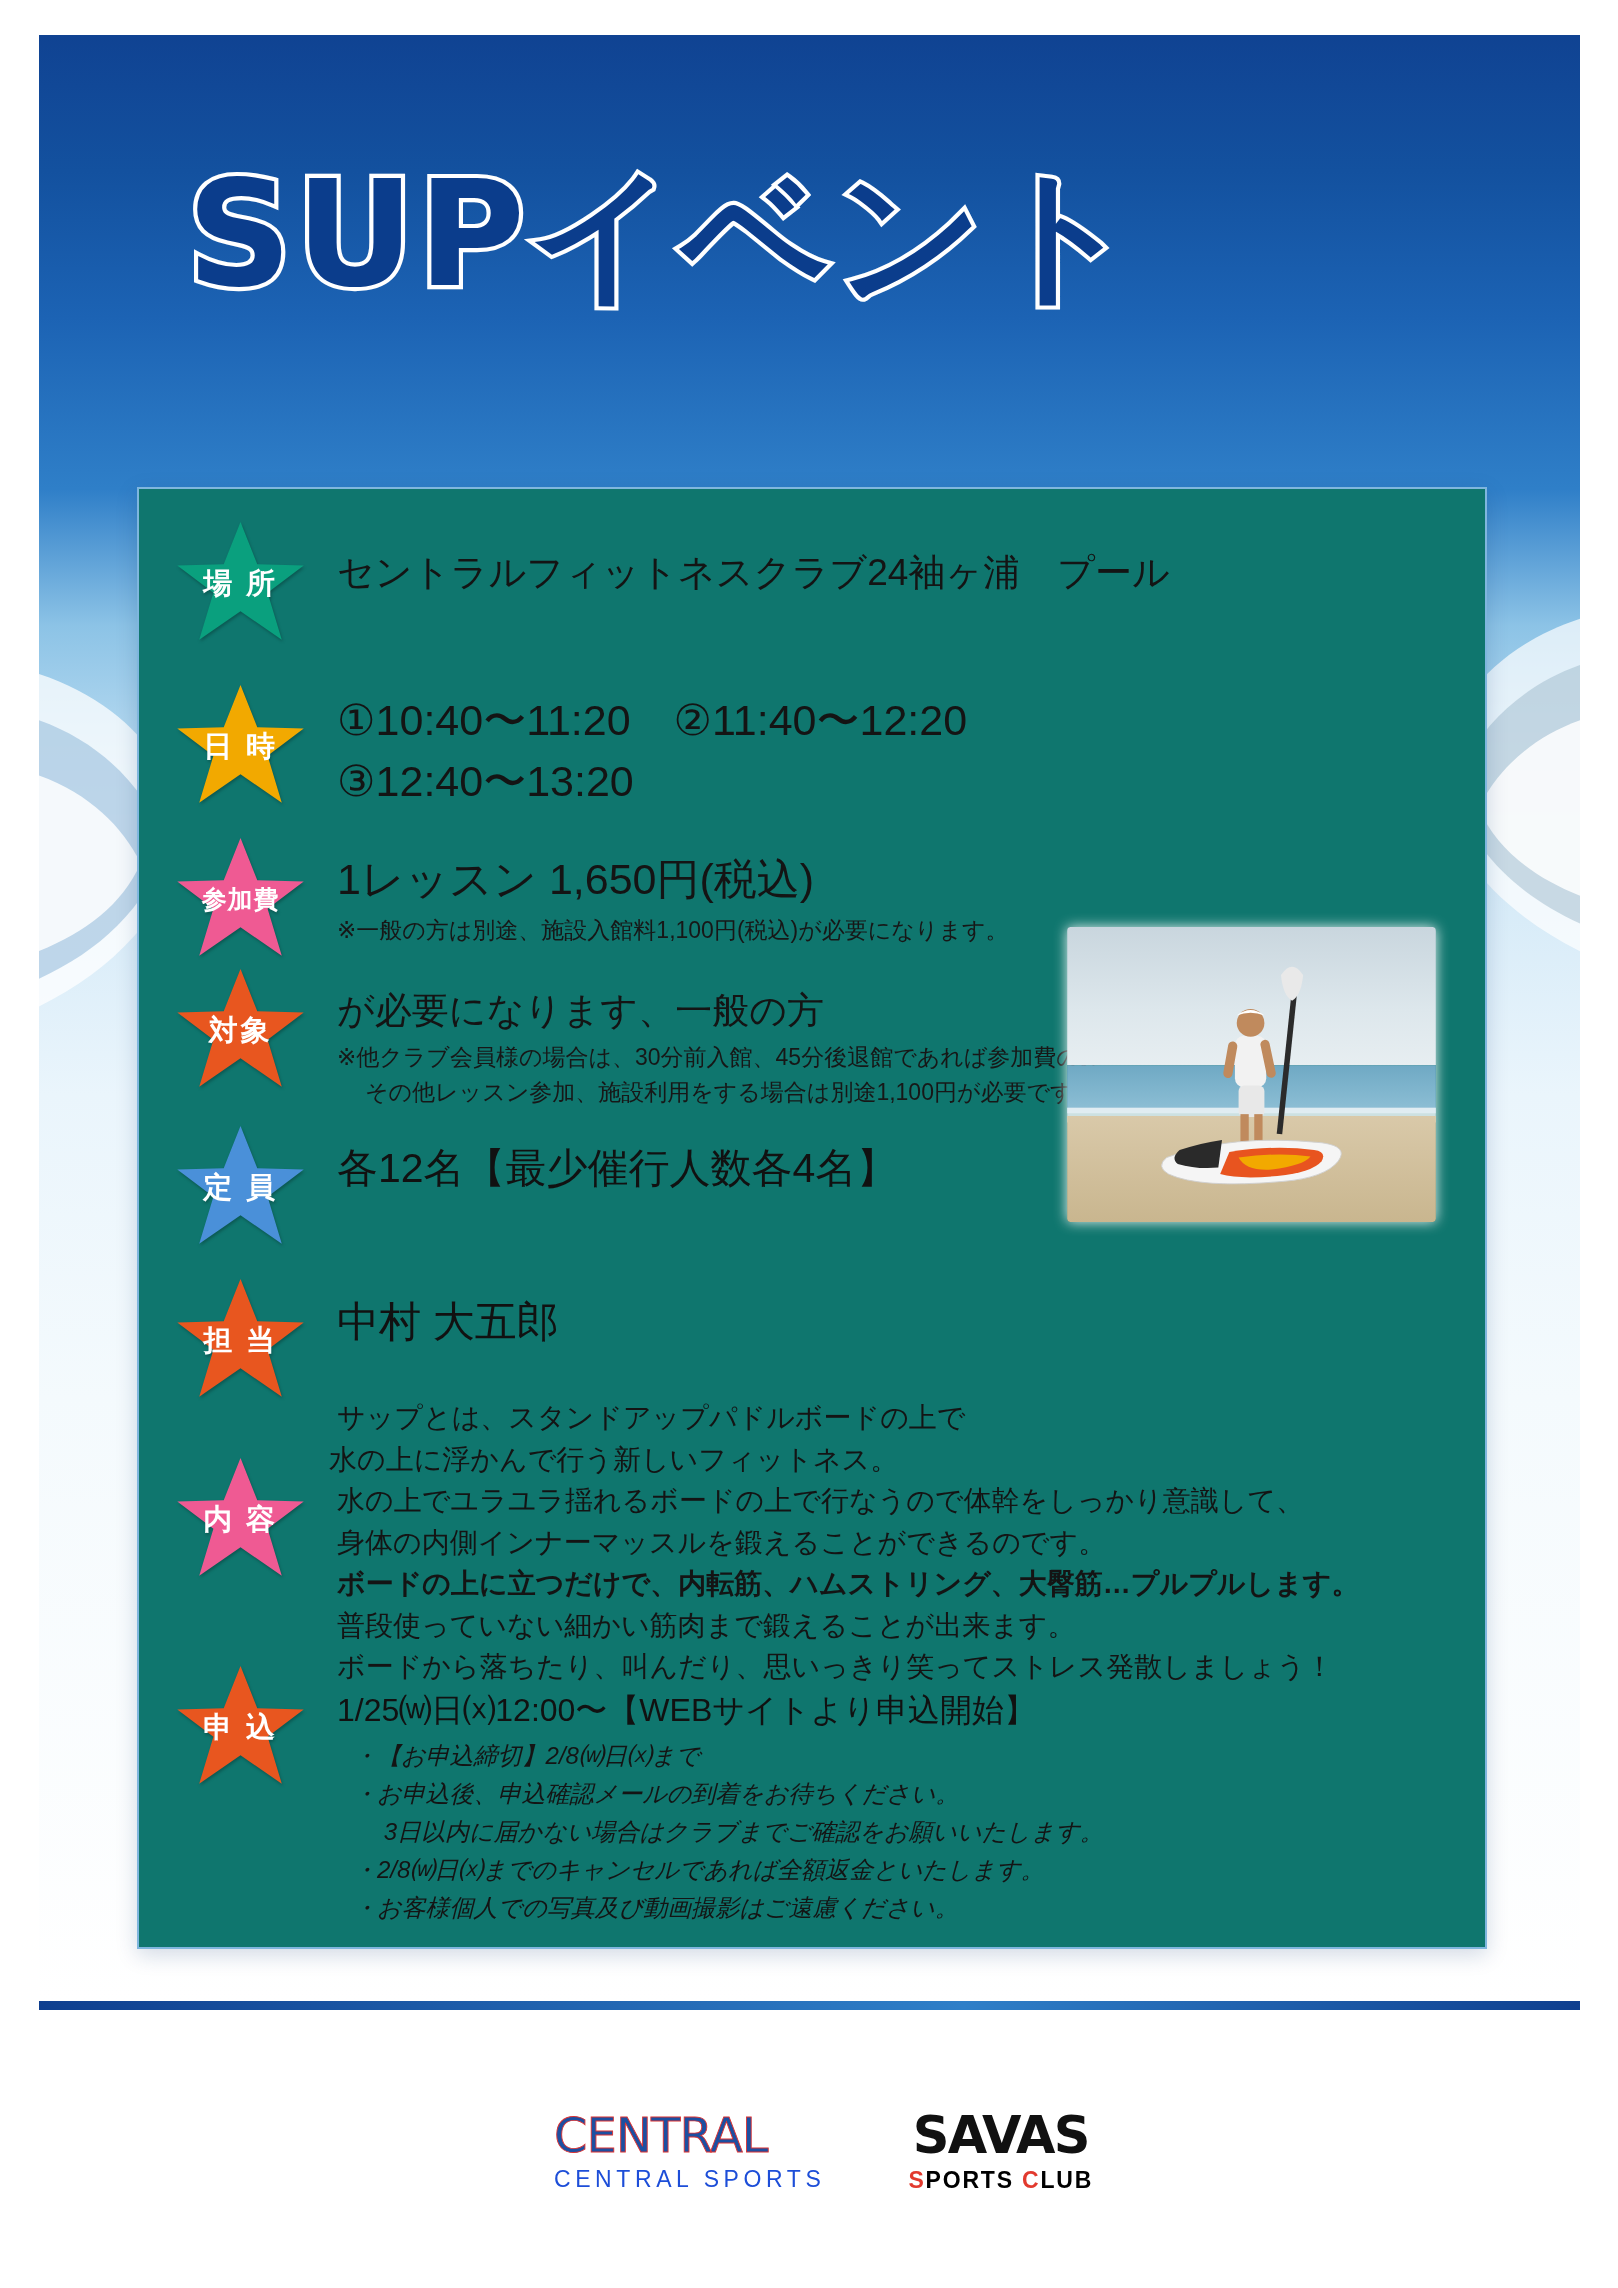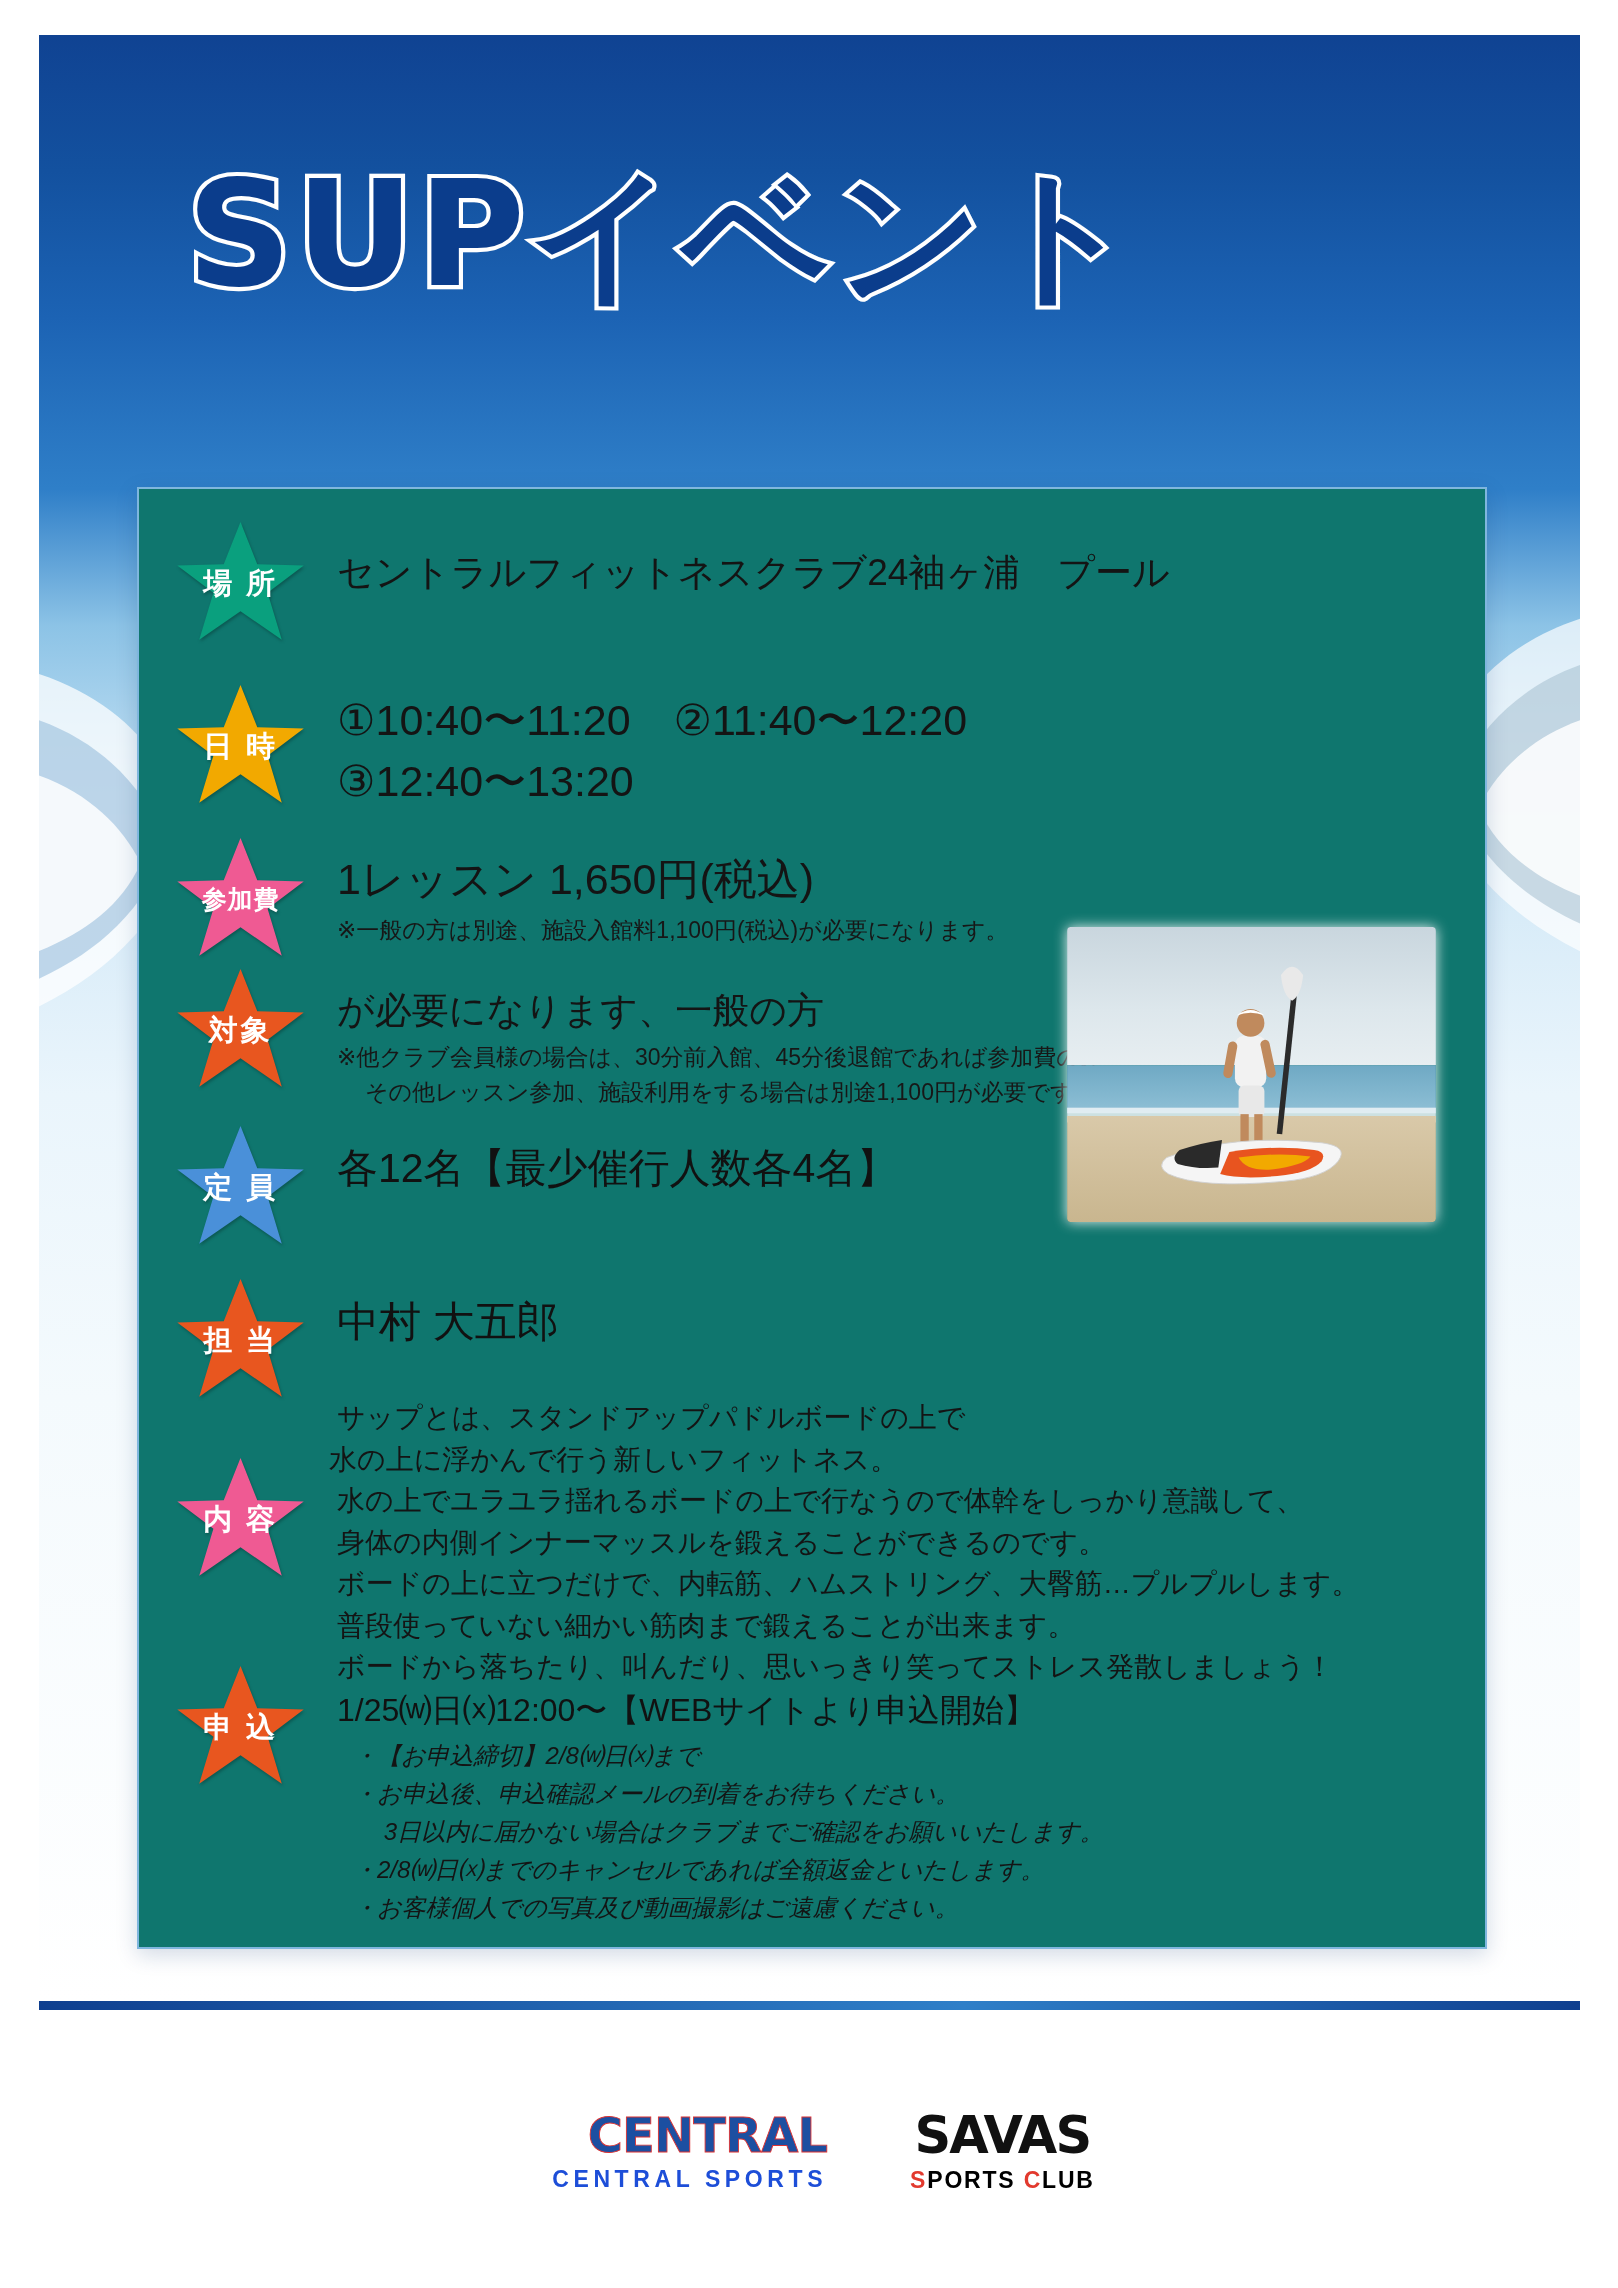--- a/index.html
+++ b/index.html
@@ -102,21 +102,21 @@
     box-shadow:0 0 13px rgba(255,255,255,0.9);
   }
   .photo svg{display:block;}
 
   
   .footer{
     position:absolute;left:0;top:2067px;width:1619px;height:166px;
     display:flex;align-items:center;justify-content:center;gap:83px;
   }
   .logo-central{
-    text-align:right;color:#123e8e;font-weight:bold;margin-left:28px;
+    text-align:left;color:#123e8e;font-weight:normal;margin-left:28px;
   }
   .logo-central .mark{
     font-size:48px;letter-spacing:-0.9px;color:#1c4fa1;
     font-family:"DejaVu Sans","Liberation Sans",sans-serif;
     -webkit-text-stroke:0.9px #d33;
   }
   .logo-central .sub{font-size:23px;letter-spacing:4.6px;color:#1d4ed8;margin-top:3.7px;}
   .logo-savas{text-align:center;}
   .logo-savas .mark{
     font-size:51px;font-weight:bold;color:#111;letter-spacing:-1.8px;
@@ -202,21 +202,21 @@
       <div class="row-text" style="left:198px;top:805px;width:701px;font-size:42px;">中村 大五郎</div>
 
       <div class="star" style="left:37px;top:969px;">
         <span class="star-shape" style="background:#ef5a93;"></span>
         <span class="star-label">内 容</span>
       </div>
       <div class="row-text body-p" style="left:198px;top:908px;width:1108px;">サップとは、スタンドアップパドルボードの上で</div>
       <div class="row-text body-p" style="left:190px;top:950px;width:1108px;">水の上に浮かんで行う新しいフィットネス。</div>
       <div class="row-text body-p" style="left:198px;top:991px;width:1108px;">水の上でユラユラ揺れるボードの上で行なうので体幹をしっかり意識して、</div>
       <div class="row-text body-p" style="left:198px;top:1033px;width:1108px;">身体の内側インナーマッスルを鍛えることができるのです。</div>
-      <div class="row-text body-p" style="left:198px;top:1074px;width:1108px;">ボードの上に立つだけで、内転筋、ハムストリング、大臀筋…プルプルします。</div>
+      <div class="row-text body-p" style="left:198px;top:1074px;width:1108px;font-weight:bold;">ボードの上に立つだけで、内転筋、ハムストリング、大臀筋…プルプルします。</div>
       <div class="row-text body-p" style="left:198px;top:1116px;width:1108px;">普段使っていない細かい筋肉まで鍛えることが出来ます。</div>
       <div class="row-text body-p" style="left:198px;top:1157px;width:1108px;">ボードから落ちたり、叫んだり、思いっきり笑ってストレス発散しましょう！</div>
 
       <div class="star" style="left:37px;top:1177px;">
         <span class="star-shape" style="background:#e8561f;"></span>
         <span class="star-label">申 込</span>
       </div>
       <div class="row-text" style="left:198px;top:1200px;width:1108px;font-size:32px;">1/25⒲日⒳12:00〜【WEBサイトより申込開始】</div>
       <div class="row-text bullets" style="left:214px;top:1248px;width:1098px;">
         <div>・【お申込締切】2/8⒲日⒳まで</div>

